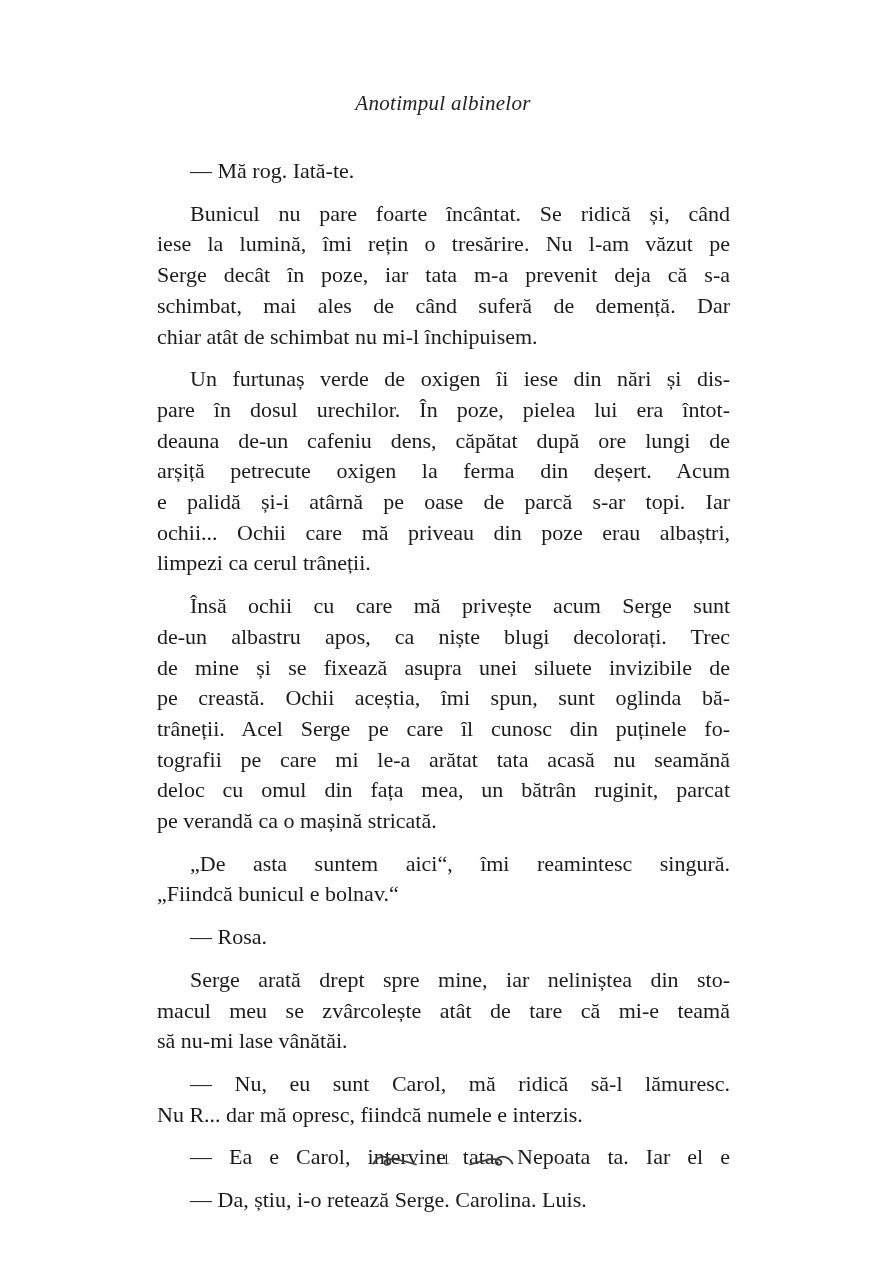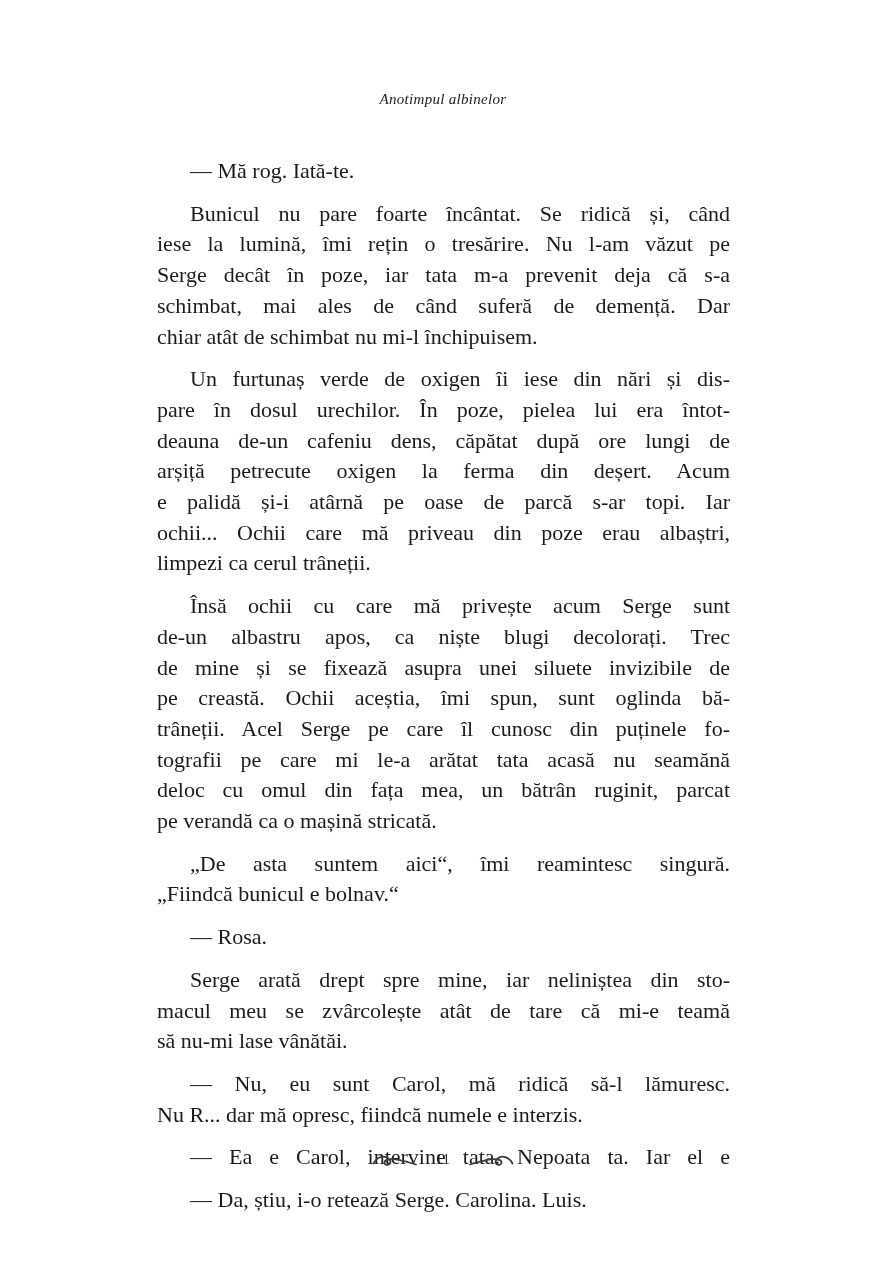--- a/index.html
+++ b/index.html
@@ -13,21 +13,21 @@
     width: 886px; height: 1270px;
     background: #ffffff;
     color: #1b1b1b;
     font-family: "Liberation Serif", "DejaVu Serif", serif;
   }
   .running-head {
     position: absolute;
     top: 91px; left: 0; right: 0;
     text-align: center;
     font-style: italic;
-    font-size: 15px;
+    font-size: 21px;
     color: #222222;
     letter-spacing: 0.3px;
   }
   .body-text {
     position: absolute;
     left: 145px; top: 144px;
     width: 597px;
     font-size: 22px;
     line-height: 30.7px;
     color: #1b1b1b;

